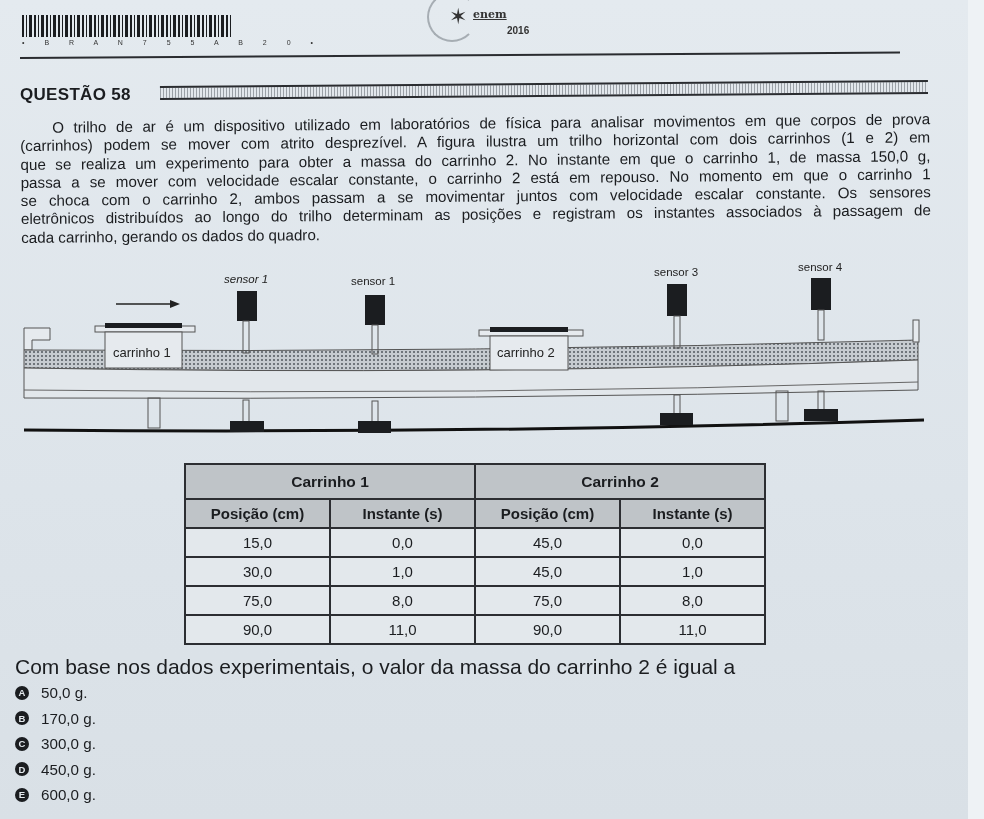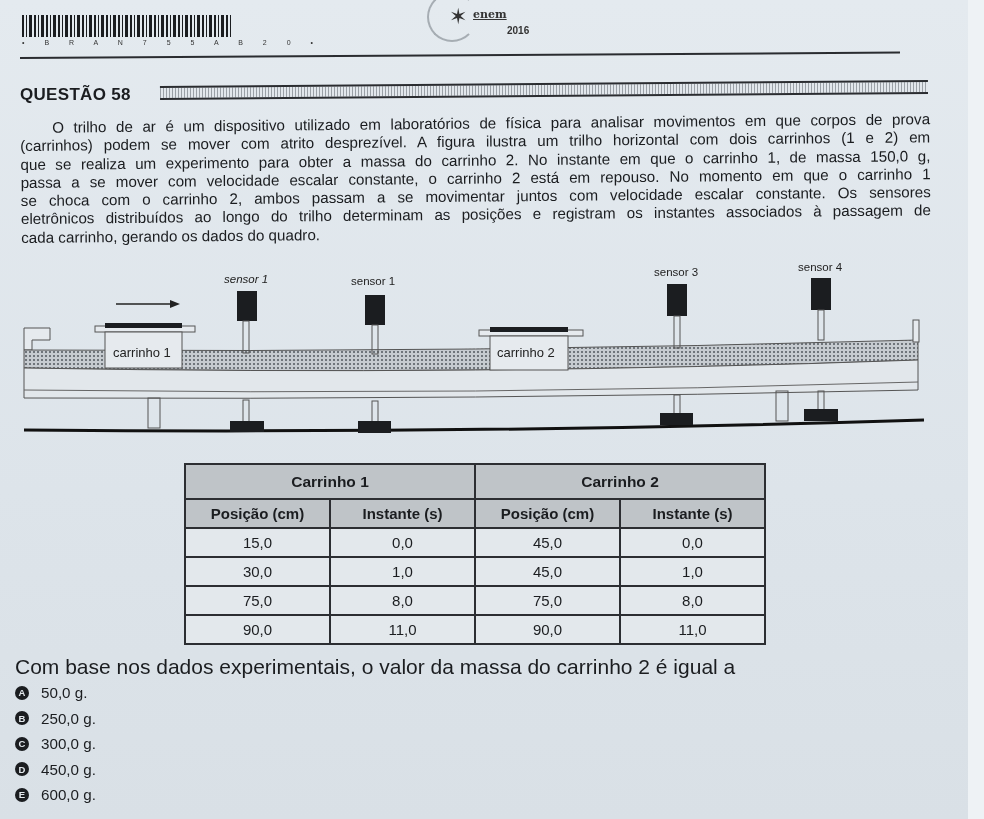--- a/index.html
+++ b/index.html
@@ -189,21 +189,21 @@
 
   <div class="question">Com base nos dados experimentais, o valor da massa do carrinho 2 é igual a</div>
 
   <div class="options">
     <div class="opt">
       <span class="badge">A</span>
       <span>50,0 g.</span>
     </div>
     <div class="opt">
       <span class="badge">B</span>
-      <span>250,0 g.</span>
+      <span>170,0 g.</span>
     </div>
     <div class="opt">
       <span class="badge">C</span>
       <span>300,0 g.</span>
     </div>
     <div class="opt">
       <span class="badge">D</span>
       <span>450,0 g.</span>
     </div>
     <div class="opt">

